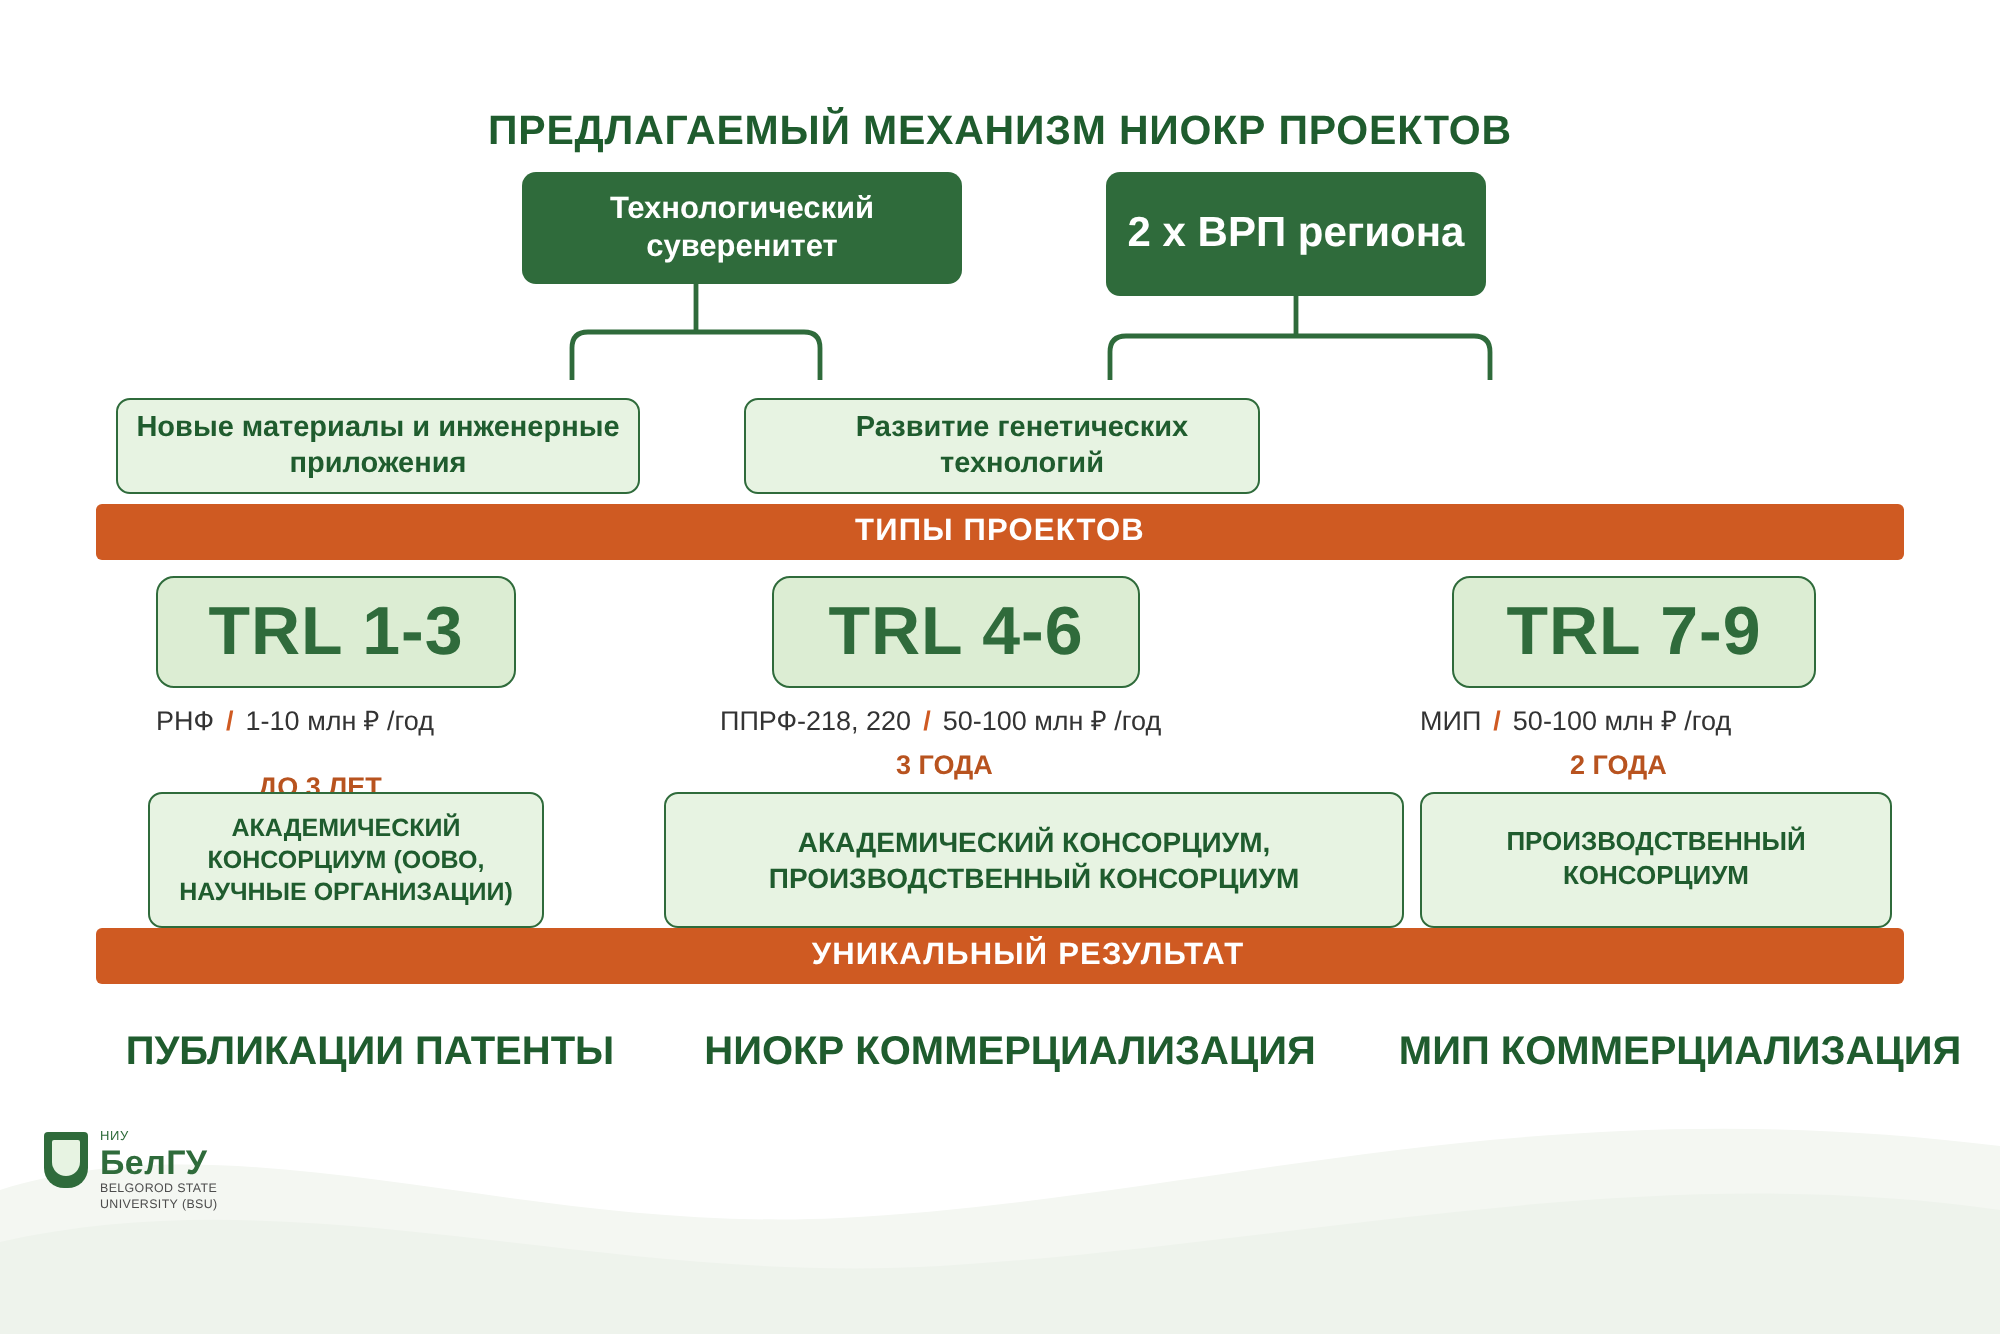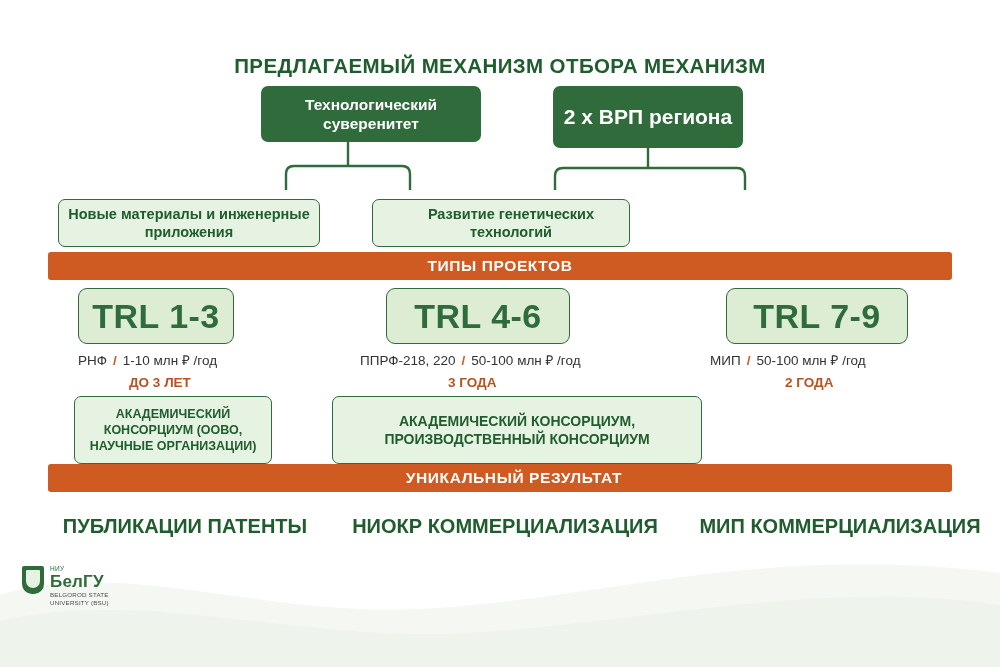--- a/index.html
+++ b/index.html
@@ -92,21 +92,21 @@
     position: absolute;
     background: #dcedd3;
     border: 1.8px solid #2f6b3b;
     border-radius: 9px;
     color: #2f6b3b;
     font-weight: bold;
     font-size: 34px;
     display: flex; align-items: center; justify-content: center;
     letter-spacing: 0.5px;
   }
-  #trl-1 { left: 78px;  top: 288px; width: 156px; height: 56px; }
+  #trl-1 { left: 78px;  top: 288px; width: 180px; height: 56px; }
   #trl-2 { left: 386px; top: 288px; width: 184px; height: 56px; }
   #trl-3 { left: 726px; top: 288px; width: 182px; height: 56px; }
 
   
   .fund {
     position: absolute;
     font-size: 13.5px;
     color: #333333;
     display: flex;
     align-items: baseline;
@@ -118,21 +118,21 @@
   #fund-2 { left: 360px; top: 351px; }
   #fund-3 { left: 710px; top: 351px; }
 
   .term {
     position: absolute;
     font-size: 13.5px;
     font-weight: bold;
     color: #b8531f;
     white-space: nowrap;
   }
-  #term-1 { left: 129px; top: 375px; }
+  #term-1 { left: 129px; top: 386px; }
   #term-2 { left: 448px; top: 375px; }
   #term-3 { left: 785px; top: 375px; }
 
   
   .consbox {
     position: absolute;
     background: #e7f3e2;
     border: 1.6px solid #2f6b3b;
     border-radius: 7px;
     color: #1f5c2e;
@@ -212,21 +212,21 @@
 
         <path d="M348,142 L348,166"></path>
         <path d="M286,190 L286,174 Q286,166 294,166 L402,166 Q410,166 410,174 L410,190"></path>
 
         <path d="M648,148 L648,168"></path>
         <path d="M555,190 L555,176 Q555,168 563,168 L737,168 Q745,168 745,176 L745,190"></path>
       </g>
     </svg>
   </div>
 
-  <div class="title">ПРЕДЛАГАЕМЫЙ МЕХАНИЗМ ОТБОРА МЕХАНИЗМ</div>
+  <div class="title">ПРЕДЛАГАЕМЫЙ МЕХАНИЗМ НИОКР ПРОЕКТОВ</div>
 
   <div class="topbox" id="topbox-1">Технологический суверенитет</div>
   <div class="topbox" id="topbox-2">2  х ВРП региона</div>
 
   <div class="midbox" id="midbox-1">Новые материалы и инженерные приложения</div>
   <div class="midbox" id="midbox-2">Развитие генетических технологий</div>
 
   <div class="band" id="band-types">ТИПЫ ПРОЕКТОВ</div>
 
   <div class="trlbox" id="trl-1">TRL 1-3</div>
@@ -248,20 +248,21 @@
     <span class="sep">/</span>
     <span>50-100 млн ₽ /год</span>
   </div>
 
   <div class="term" id="term-1">ДО 3 ЛЕТ</div>
   <div class="term" id="term-2">3 ГОДА</div>
   <div class="term" id="term-3">2 ГОДА</div>
 
   <div class="consbox" id="cons-1">АКАДЕМИЧЕСКИЙ КОНСОРЦИУМ (ООВО, НАУЧНЫЕ ОРГАНИЗАЦИИ)</div>
   <div class="consbox" id="cons-2">АКАДЕМИЧЕСКИЙ КОНСОРЦИУМ, ПРОИЗВОДСТВЕННЫЙ КОНСОРЦИУМ</div>
+  <div class="consbox" id="cons-3">ПРОИЗВОДСТВЕННЫЙ КОНСОРЦИУМ</div>
 
   <div class="band" id="band-result">УНИКАЛЬНЫЙ РЕЗУЛЬТАТ</div>
 
   <div class="outcome" id="out-1">ПУБЛИКАЦИИ ПАТЕНТЫ</div>
   <div class="outcome" id="out-2">НИОКР КОММЕРЦИАЛИЗАЦИЯ</div>
   <div class="outcome" id="out-3">МИП КОММЕРЦИАЛИЗАЦИЯ</div>
 
   <div class="logo">
     <div class="logo-shield"></div>
     <div class="logo-text">

